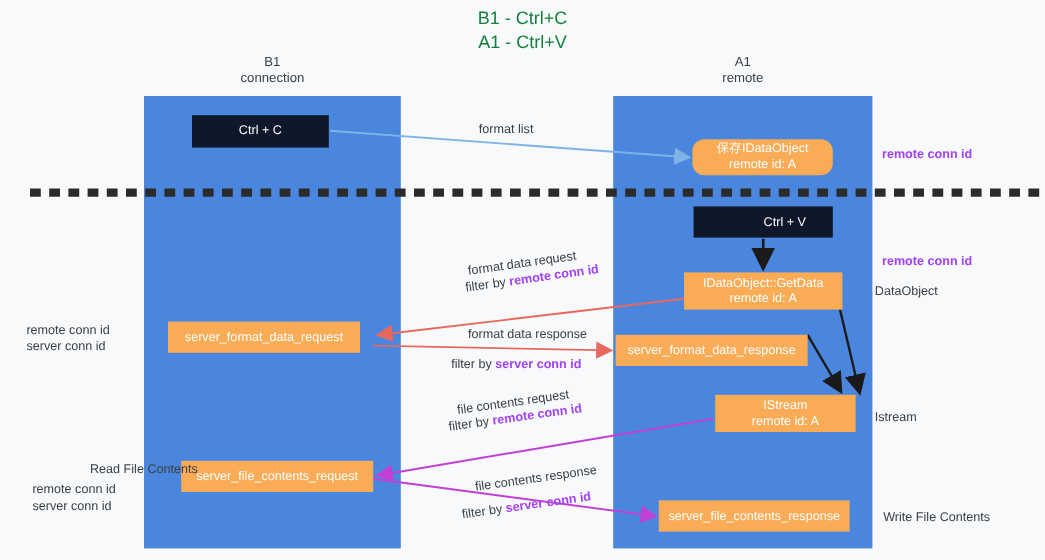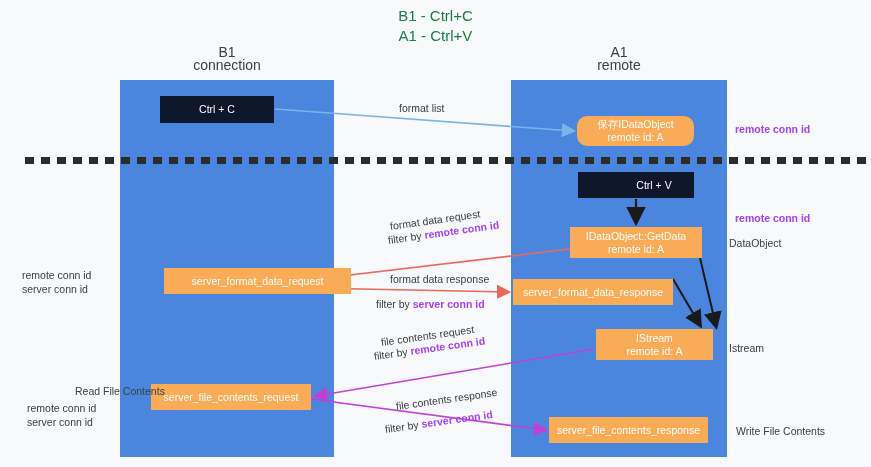--- a/index.html
+++ b/index.html
@@ -12,21 +12,21 @@
   #stage{position:absolute;inset:0;}
 
   
   .title{
     position:absolute;left:0;top:6px;width:871px;text-align:center;
     font-size:15px;line-height:20px;color:#15803d;white-space:pre-line;
   }
 
   
   .colhead{
-    position:absolute;text-align:center;font-size:14px;line-height:13px;
+    position:absolute;text-align:center;font-size:11px;line-height:13px;
     color:#3c4043;white-space:pre-line;
   }
   #head-b1{left:120px;top:46px;width:214px;}
   #head-a1{left:511px;top:46px;width:216px;}
 
   
   .lane{position:absolute;background:#4a86de;}
   #lane-b1{left:120px;top:80px;width:214px;height:377px;}
   #lane-a1{left:511px;top:80px;width:216px;height:377px;}
 
@@ -40,21 +40,21 @@
     color:#ffffff;font-size:10.5px;line-height:13px;text-align:center;
     white-space:pre-line;padding:2px 4px;
   }
   .node.green{background:#0f172a;}
   .node.orange{background:#f9ab55;}
 
   #n-ctrlc{left:160px;top:96px;width:114px;height:27px;}
   #n-save{left:577px;top:116px;width:117px;height:30px;border-radius:10px;}
   #n-ctrlv{left:578px;top:172px;width:116px;height:26px;padding-left:40px;}
   #n-getdata{left:570px;top:227px;width:132px;height:31px;}
-  #n-sfdreq{left:164px;top:268px;width:187px;height:26px;}
+  #n-sfdreq{left:140px;top:268px;width:160px;height:26px;}
   #n-sfdres{left:513px;top:279px;width:160px;height:26px;}
   #n-istream{left:596px;top:329px;width:117px;height:31px;}
   #n-sfcreq{left:151px;top:384px;width:160px;height:26px;}
   #n-sfcres{left:549px;top:417px;width:159px;height:26px;}
 
   
   .ann{position:absolute;font-size:10.5px;line-height:14px;white-space:pre-line;}
   .ann.purple{color:#a142f4;font-weight:bold;}
   .ann.plain{color:#3c4043;}
 

